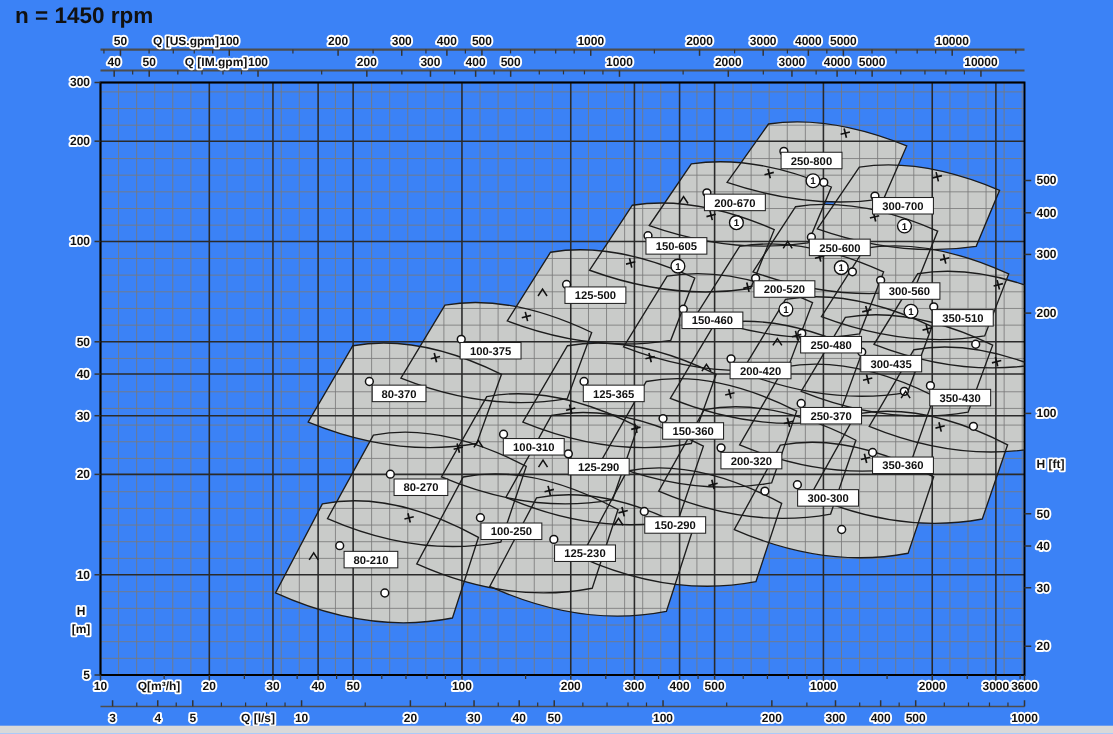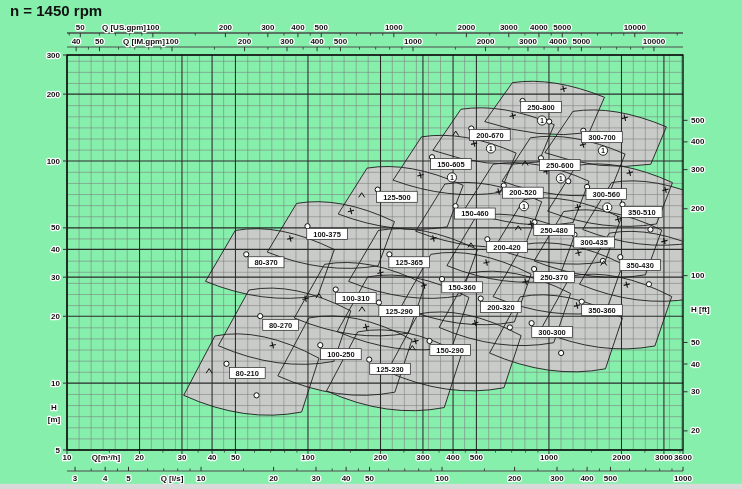--- a/index.html
+++ b/index.html
@@ -1,16 +1,16 @@
 <!DOCTYPE html>
 <html><head>
 <meta charset="utf-8">
 <style>
   html,body{margin:0;padding:0;background:#fff;}
-  #stage{position:relative;width:742px;height:489px;background:#86efac;overflow:hidden;
+  #stage{position:relative;width:742px;height:489px;background:#3b82f6;overflow:hidden;
          font-family:"Liberation Sans", sans-serif;}
   #chart-title{position:absolute;left:10px;top:2px;font-size:15px;font-weight:bold;color:#111;}
   svg{position:absolute;left:0;top:0;}
   svg text{font-family:"Liberation Sans", sans-serif;}
 </style>
 </head>
 <body>
 
 <div id="stage">
   <div id="chart-title">n = 1450 rpm</div>

